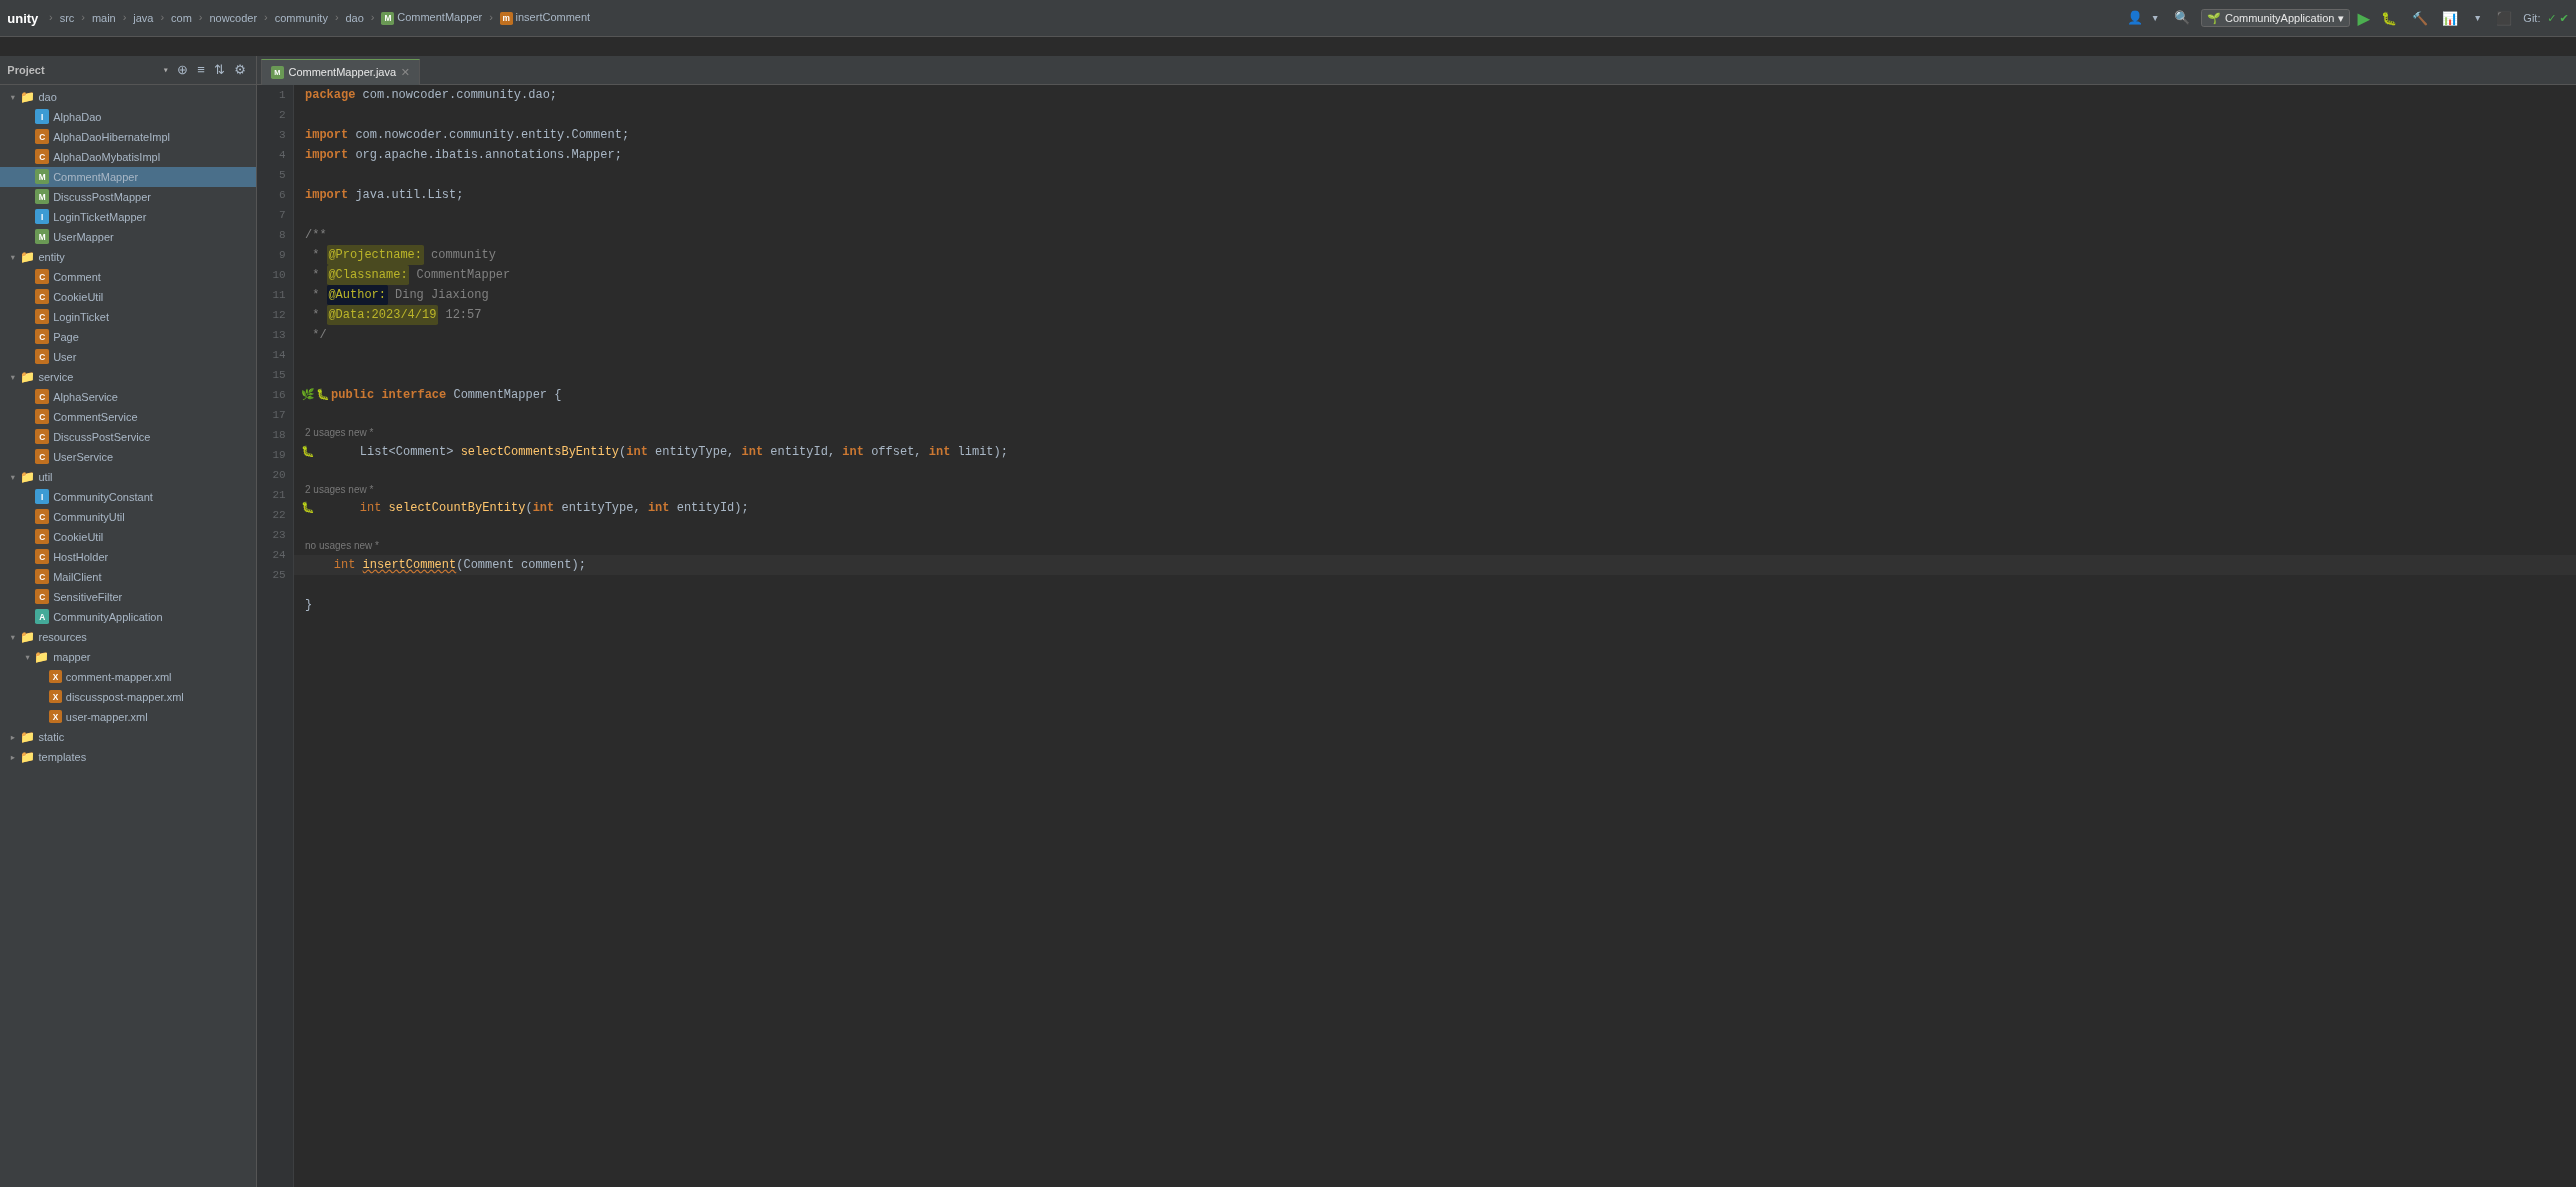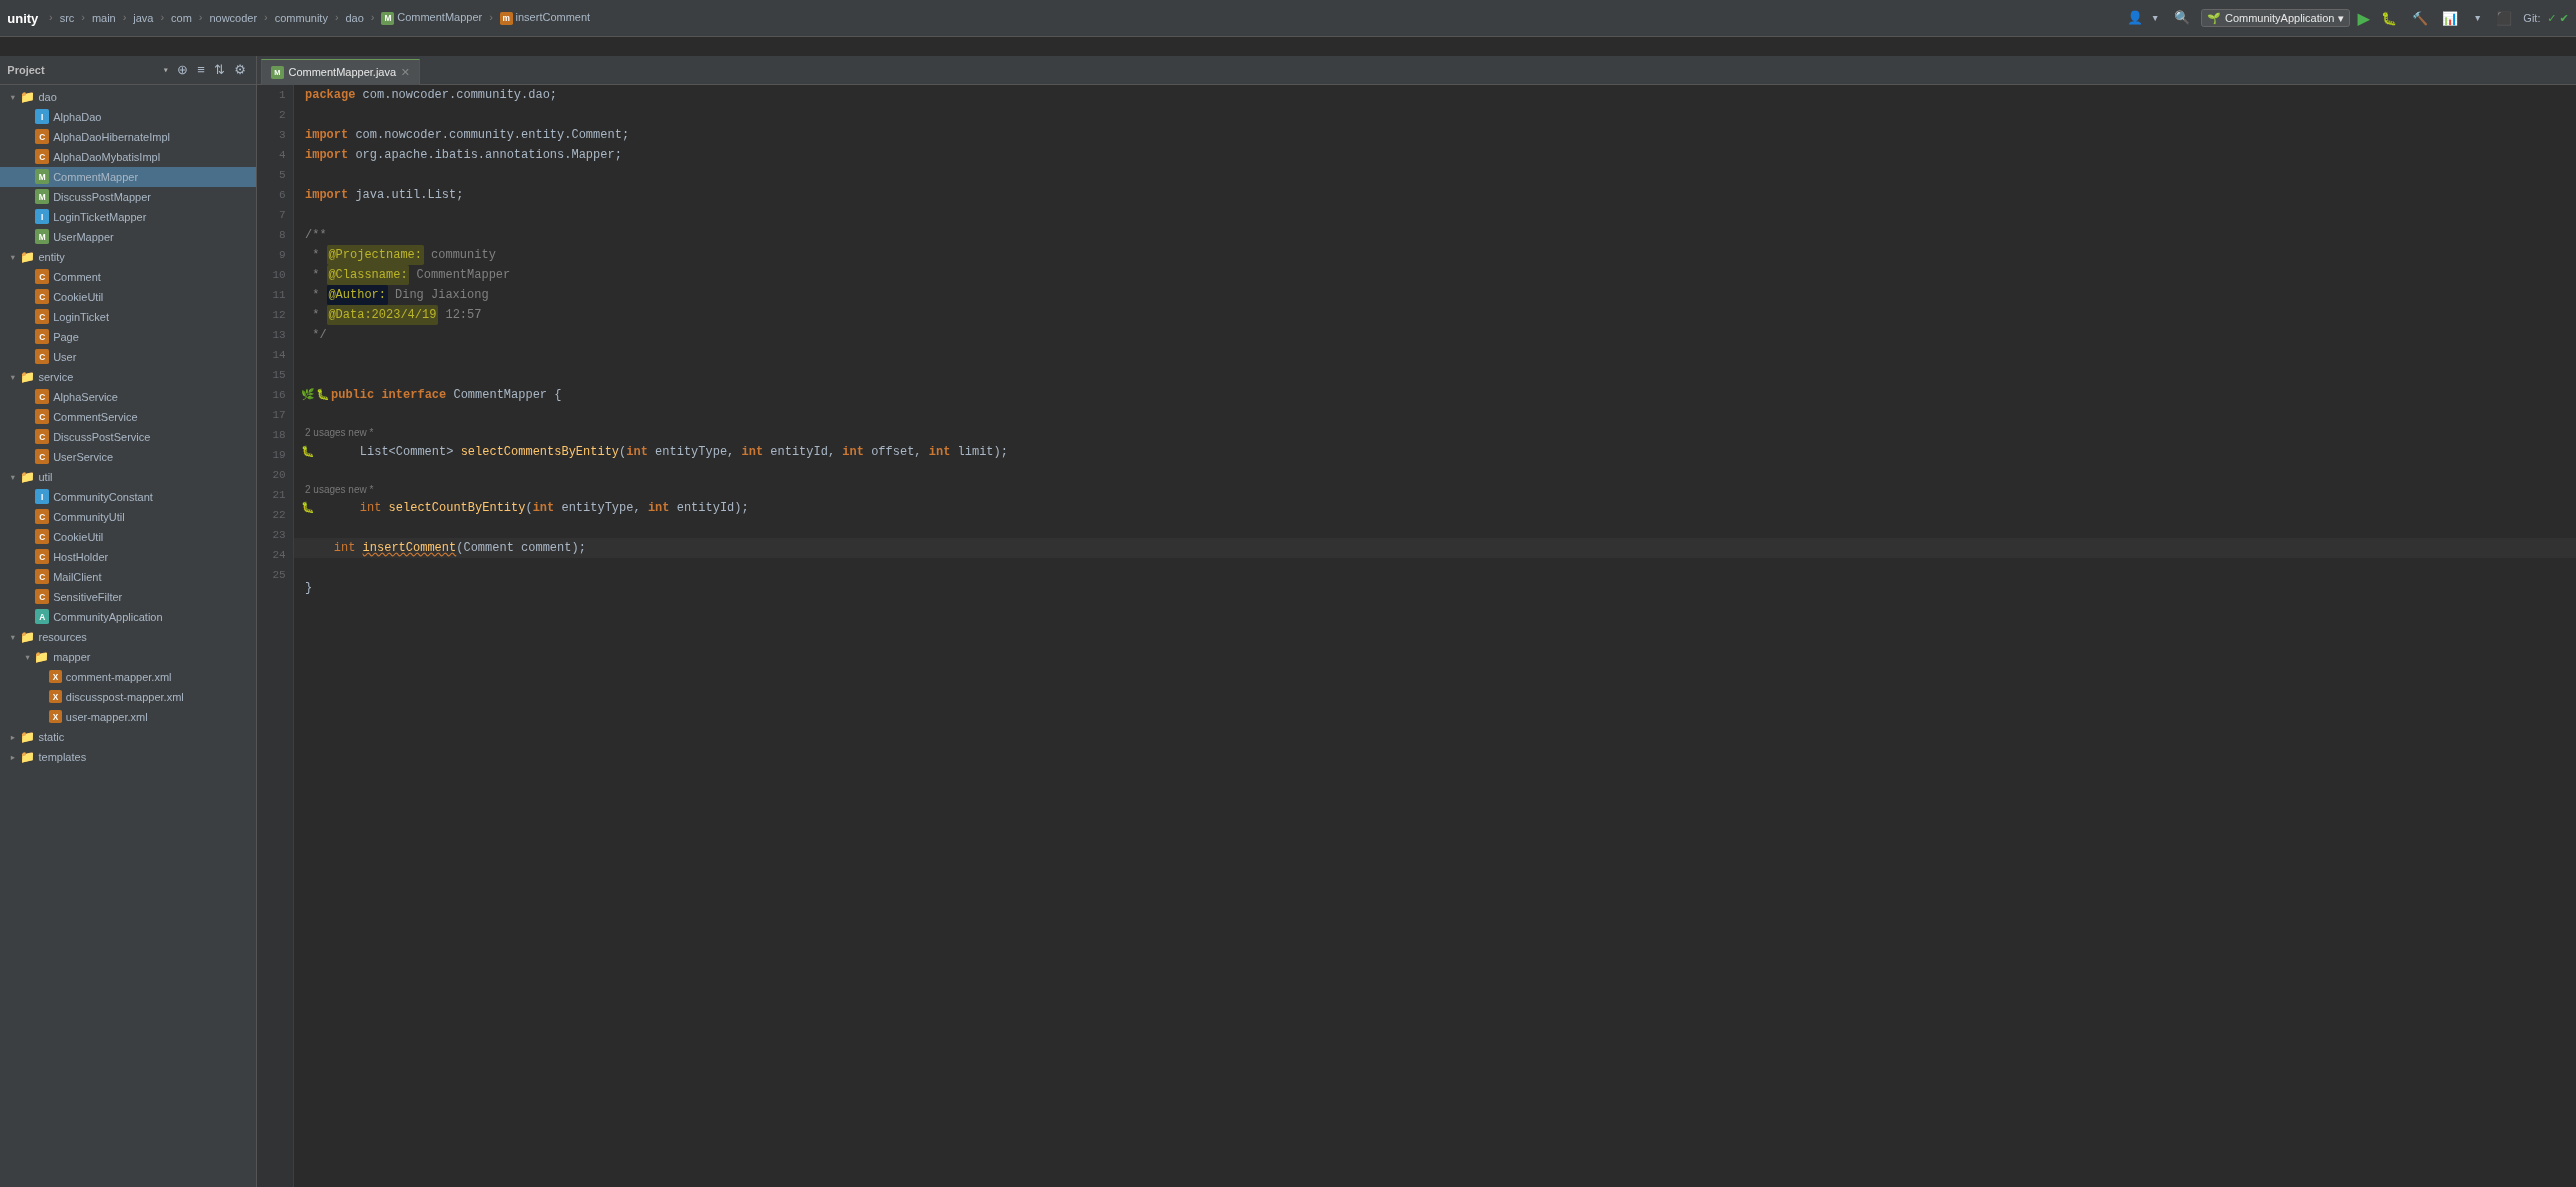--- a/index.html
+++ b/index.html
@@ -705,20 +705,21 @@
         <span class="line-hint">2 usages   new *</span>
         <div class="code-line" style="position:relative; padding-left: 37px;">
           <span style="position:absolute; left:7.3px; display:flex; align-items:center; gap:1.8px;">
             <span style="font-size:11px;">🐛</span>
           </span>
           <span class="kw2">    int </span><span class="method">selectCountByEntity</span><span>(</span><span class="kw">int</span><span> entityType, </span><span class="kw">int</span><span> entityId);</span>
         </div>
 
         <div class="code-line">&nbsp;</div>
 
+        <span class="line-hint">no usages   new *</span>
         <div class="code-line active-line">
           <span class="kw2">    int </span><span style="color:#ffc66d; text-decoration: underline; text-decoration-style: wavy; text-decoration-color: #cc7832;">insertComment</span><span>(Comment comment);</span><span style="border-left: 1.8px solid #aaa; margin-left:0.9px;"></span>
         </div>
 
         <div class="code-line">&nbsp;</div>
 
         <div class="code-line">
           <span>}</span>
         </div>
       </div>

